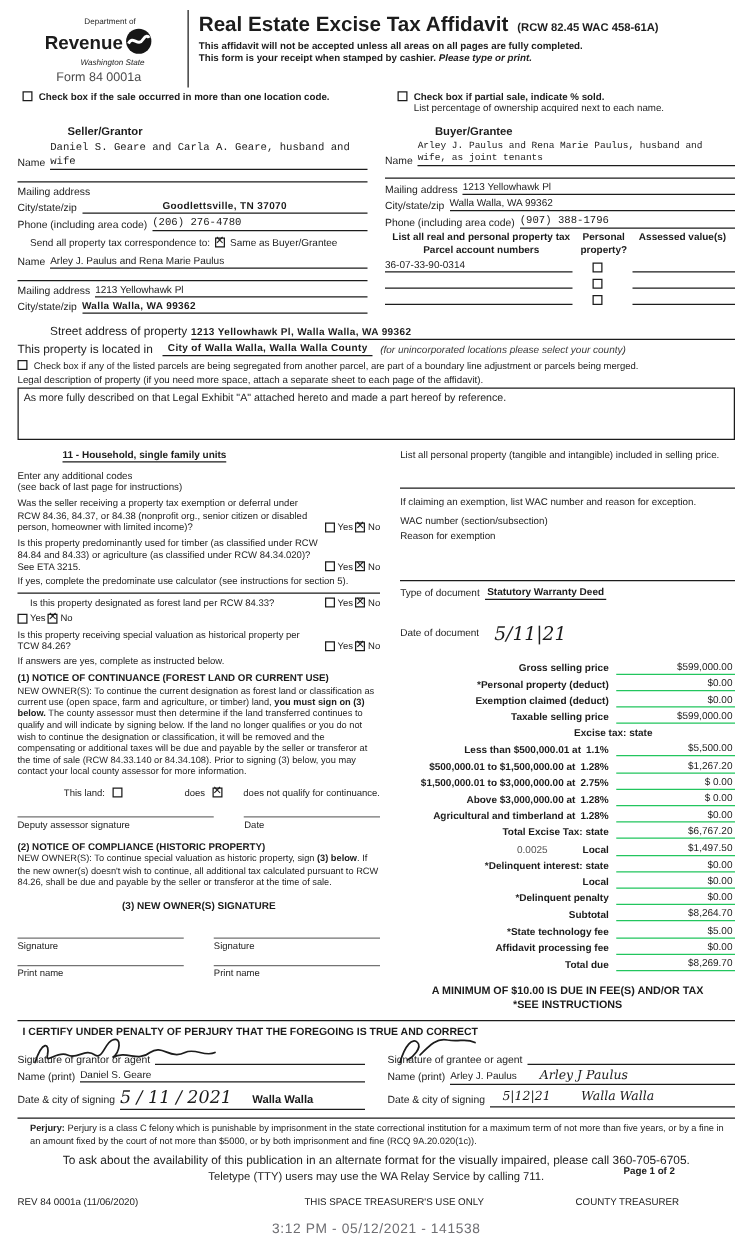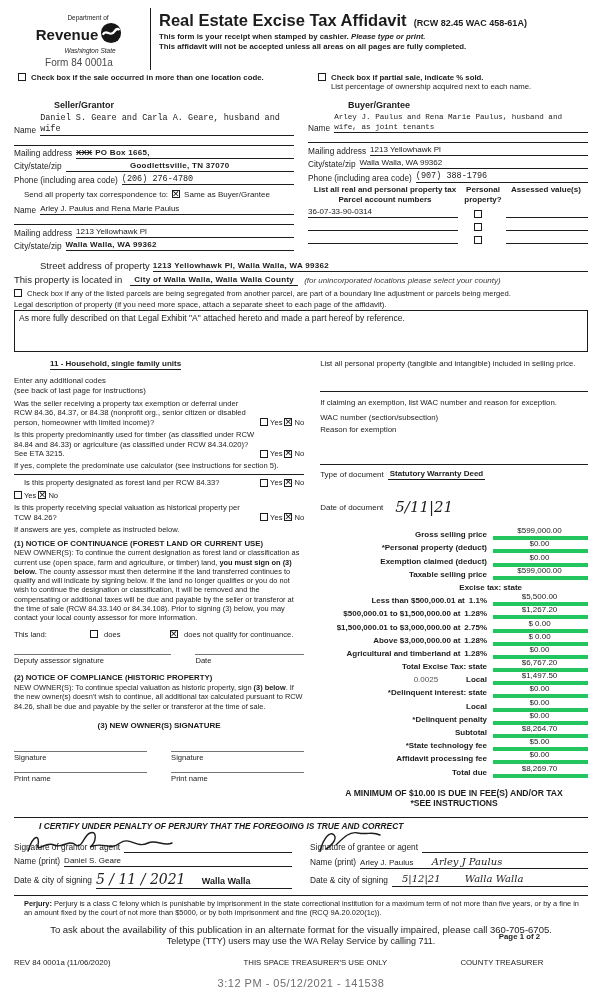--- a/index.html
+++ b/index.html
@@ -67,26 +67,26 @@
   .yn { white-space:nowrap; display:flex; align-items:center; gap:2px; flex:none; }
   .notice { font-size:7.4px; margin-top:4px; }
   .sec-rule { border-bottom:1px solid #1c1c1c; margin:4px 0 2px 0; }
   .sigpair { display:flex; gap:24px; margin-top:14px; }
   .sigpair > div { border-top:1px solid #737373; padding-top:1px; font-size:7.6px; }
   
   .trow { display:flex; justify-content:flex-end; align-items:flex-end; height:13.2px; font-size:8px; }
   .tpre { margin-right:28px; color:#555; }
   .tlabel { font-weight:bold; text-align:right; }
   .trate { font-weight:bold; margin-left:4px; }
-  .tval { width:95px; text-align:center; border-bottom:4px solid #22c55e; margin-left:6px; padding-right:2px; }
+  .tval { width:95px; text-align:right; border-bottom:1px solid #22c55e; margin-left:6px; padding-right:2px; }
   .tval.noline { border-bottom:none; }
   .minimum { text-align:center; font-weight:bold; font-size:8.6px; margin-top:10px; }
   
   .certify { border-top:1px solid #1c1c1c; margin-top:8px; padding-top:3px; }
-  .cert-title { font-weight:bold; font-size:8.4px; margin-left:25px;font-style:italic; }
+  .cert-title { font-weight:bold; font-size:8.4px; margin-left:4px; }
   .cert-cols { display:flex; gap:18px; margin-top:3px; }
   .cert-col { width:50%; }
   .sigfield { position:relative; height:18px; }
   .sigfield svg { position:absolute; bottom:-2px; }
   .perjury { border-top:1px solid #1c1c1c; margin-top:6px; padding:3px 4px 0 10px; font-size:7.4px; }
   .altfmt { text-align:center; font-size:9.5px; margin-top:6px; }
   .tty { text-align:center; font-size:9px; margin-top:1px; }
   
   .footrow { display:flex; margin-top:10px; font-size:7.8px; }
   .fr1 { width:35%; text-align:left; }
@@ -114,25 +114,25 @@
       </div>
       <span class="dept-state">Washington State</span>
       <div class="form-num">Form 84 0001a</div>
     </div>
     <div class="hdr-div"></div>
     <div class="title-block">
       <div>
         <span class="title">Real Estate Excise Tax Affidavit</span>
         <span class="title-code">(RCW 82.45 WAC 458-61A)</span>
       </div>
+      <div class="sub b">This affidavit will not be accepted unless all areas on all pages are fully completed.</div>
       <div class="sub b">
         <span>This form is your receipt when stamped by cashier.</span>
         <span class="i">Please type or print.</span>
       </div>
-      <div class="sub b">This affidavit will not be accepted unless all areas on all pages are fully completed.</div>
     </div>
   </div>
 
   <div class="topchecks">
     <div class="tc-left">
       <span class="cb"></span>
       <span class="b">Check box if the sale occurred in more than one location code.</span>
     </div>
     <div class="tc-right">
       <span class="cb"></span>
@@ -146,21 +146,20 @@
   <div class="cols party">
     <div class="pcol">
       <div class="pheads">Seller/Grantor</div>
       <div class="frow">
         <span class="flabel">Name</span>
         <span class="fill ul v-serif">Daniel S. Geare and Carla A. Geare, husband and wife</span>
       </div>
       <div class="blankline"></div>
       <div class="frow">
         <span class="flabel">Mailing address</span>
-        <span class="fill ul"><span class="strike">XXX</span><span class="v-bold">PO Box 1665,</span></span>
       </div>
       <div class="frow">
         <span class="flabel">City/state/zip</span>
         <span class="fill ul v-bold" style="text-align:center;">Goodlettsville, TN 37070</span>
       </div>
       <div class="frow">
         <span class="flabel">Phone (including area code)</span>
         <span class="fill ul v-serif">(206) 276-4780</span>
       </div>
       <div class="corr">
@@ -303,21 +302,21 @@
             <span>No</span>
         </span>
       </div>
       <div style="font-size:7.6px; margin-top:3px;">If answers are yes, complete as instructed below.</div>
 
       <div class="notice">
         <div class="b" style="font-size:7.8px;">(1) NOTICE OF CONTINUANCE (FOREST LAND OR CURRENT USE)</div>
         <div><span>NEW OWNER(S): To continue the current designation as forest land or classification as current use (open space, farm and agriculture, or timber) land, </span><span class="b">you must sign on (3) below.</span><span> The county assessor must then determine if the land transferred continues to qualify and will indicate by signing below. If the land no longer qualifies or you do not wish to continue the designation or classification, it will be removed and the compensating or additional taxes will be due and payable by the seller or transferor at the time of sale (RCW 84.33.140 or 84.34.108). Prior to signing (3) below, you may contact your local county assessor for more information.</span></div>
       </div>
 
-      <div class="row" style="margin-top:8px; gap:6px; font-size:7.6px; align-items:flex-start;">
+      <div class="row" style="margin-top:8px; gap:6px; font-size:7.6px; align-items:flex-start;text-align:right;">
         <span style="width:70px;">This land:</span>
         <span class="cb"></span>
         <span style="width:60px;">does</span>
         <span class="cb checked"></span>
         <span style="width:120px;">does not qualify for continuance.</span>
       </div>
 
       <div class="sigpair">
         <div style="width:55%;"><span>Deputy assessor signature</span></div>
         <div style="width:38%;"><span>Date</span></div>

